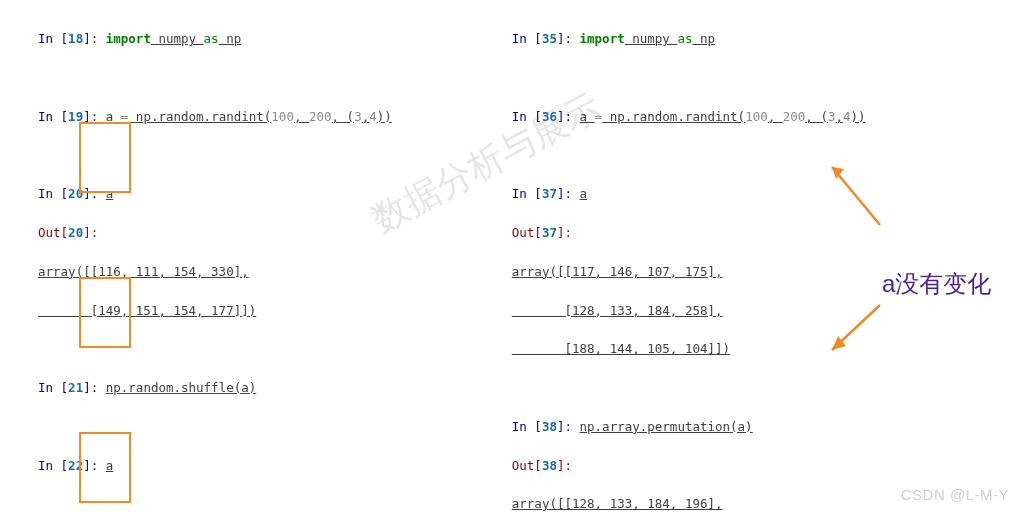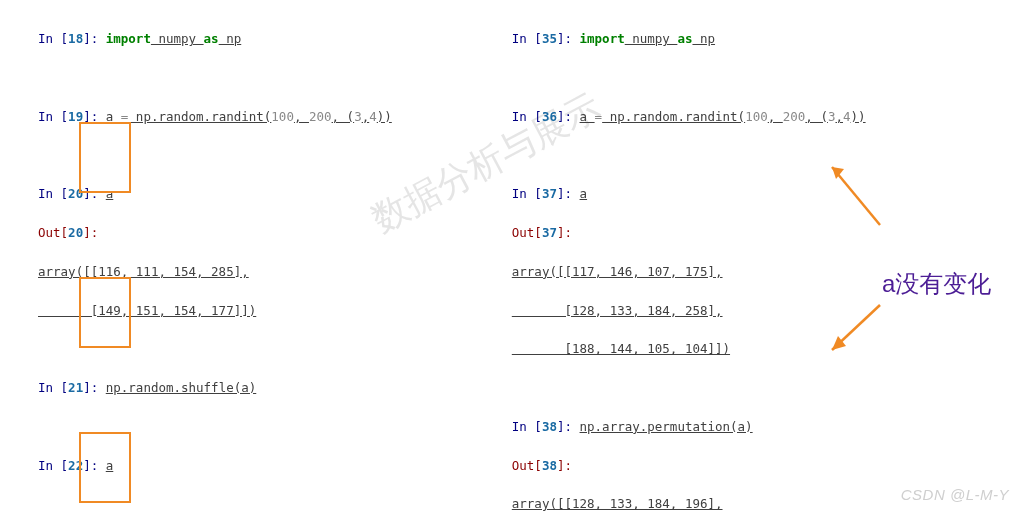--- a/index.html
+++ b/index.html
@@ -2,44 +2,44 @@
 <html><head>
 <meta charset="utf-8">
 <style>
 body { margin:0; padding:0; background:#fff; font-family:Consolas,Menlo,monospace; font-size:12.5px; line-height:1.55; width:1023px; height:512px; overflow:hidden; position:relative; }
 .cols { display:flex; padding:10px 0 0 38px; gap:120px; }
 .col { white-space:pre; position:relative; }
 .prompt-in { color:#000080; }
 .prompt-out { color:#8b0000; }
 .num { font-weight:bold; color:#1a6aa3;text-align:center; }
 .kw { color:#008000; font-weight:bold; }
-.kw2 { color:#008000; font-weight:bold; }
+.kw2 { color:#008000; font-weight:normal; }
 .plain { color:#404040;text-decoration:underline; }
 .gray { color:#888; }
 .blk { display:block; }
 .hl { position:absolute; border:2.5px solid #f08a24; pointer-events:none; }
 .watermark { position:absolute; color:#d0d0d0; font-family:Arial,sans-serif; pointer-events:none; }
 .anno-text { position:absolute; color:#4c1d95; font-family:Arial,sans-serif; font-size:24px; }
 .arrow { position:absolute; pointer-events:none; }
-.csdn { position:absolute; right:14px; bottom:6px; color:#cfcfcf; font-family:Arial,sans-serif; font-size:15px; font-style:italic; letter-spacing:.5px; }
+.csdn { position:absolute; right:14px; bottom:6px; color:#cfcfcf; font-family:Arial,sans-serif; font-size:15px; letter-spacing:.5px; }
 </style>
 </head>
 <body>
 
 <div class="watermark" style="left:360px; top:135px; font-size:36px; transform:rotate(-28deg); opacity:.55;">数据分析与展示</div>
 
 <div class="cols">
   <div class="col">
 <span class="blk"><span class="prompt-in">In [</span><span class="num">18</span><span class="prompt-in">]: </span><span class="kw">import</span><span class="plain"> numpy </span><span class="kw2">as</span><span class="plain"> np</span></span>
 <span class="blk">&nbsp;</span>
 <span class="blk"><span class="prompt-in">In [</span><span class="num">19</span><span class="prompt-in">]: </span><span class="plain">a </span><span class="gray">=</span><span class="plain"> np.random.randint(</span><span class="gray">100</span><span class="plain">, </span><span class="gray">200</span><span class="plain">, (</span><span class="gray">3</span><span class="plain">,</span><span class="gray">4</span><span class="plain">))</span></span>
 <span class="blk">&nbsp;</span>
 <span class="blk"><span class="prompt-in">In [</span><span class="num">20</span><span class="prompt-in">]: </span><span class="plain">a</span></span>
 <span class="blk"><span class="prompt-out">Out[</span><span class="num">20</span><span class="prompt-out">]:</span></span>
-<span class="blk plain">array([[116, 111, 154, 285],</span>
+<span class="blk plain">array([[116, 111, 154, 330],</span>
 <span class="blk plain">       [149, 151, 154, 177]])</span>
 <span class="blk">&nbsp;</span>
 <span class="blk"><span class="prompt-in">In [</span><span class="num">21</span><span class="prompt-in">]: </span><span class="plain">np.random.shuffle(a)</span></span>
 <span class="blk">&nbsp;</span>
 <span class="blk"><span class="prompt-in">In [</span><span class="num">22</span><span class="prompt-in">]: </span><span class="plain">a</span></span>
 
 
 
 
 

